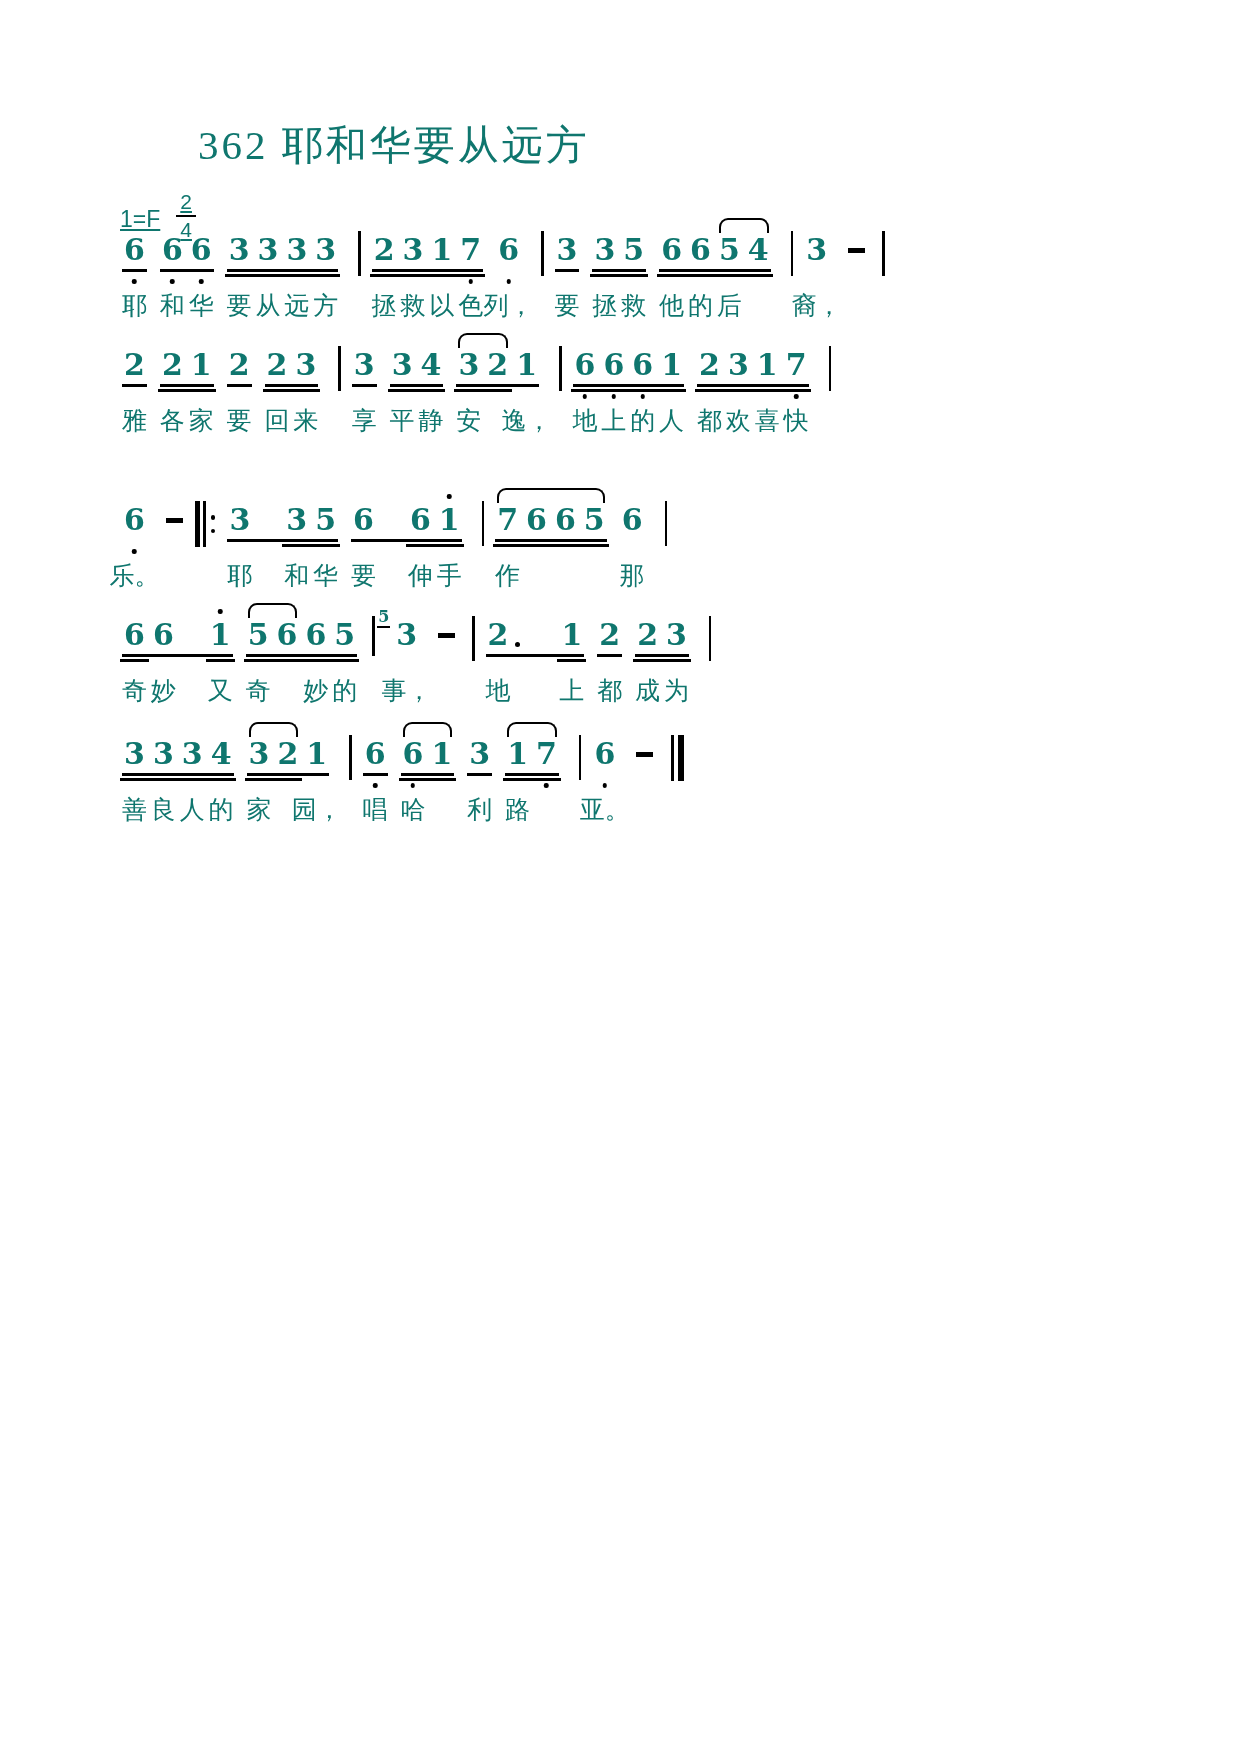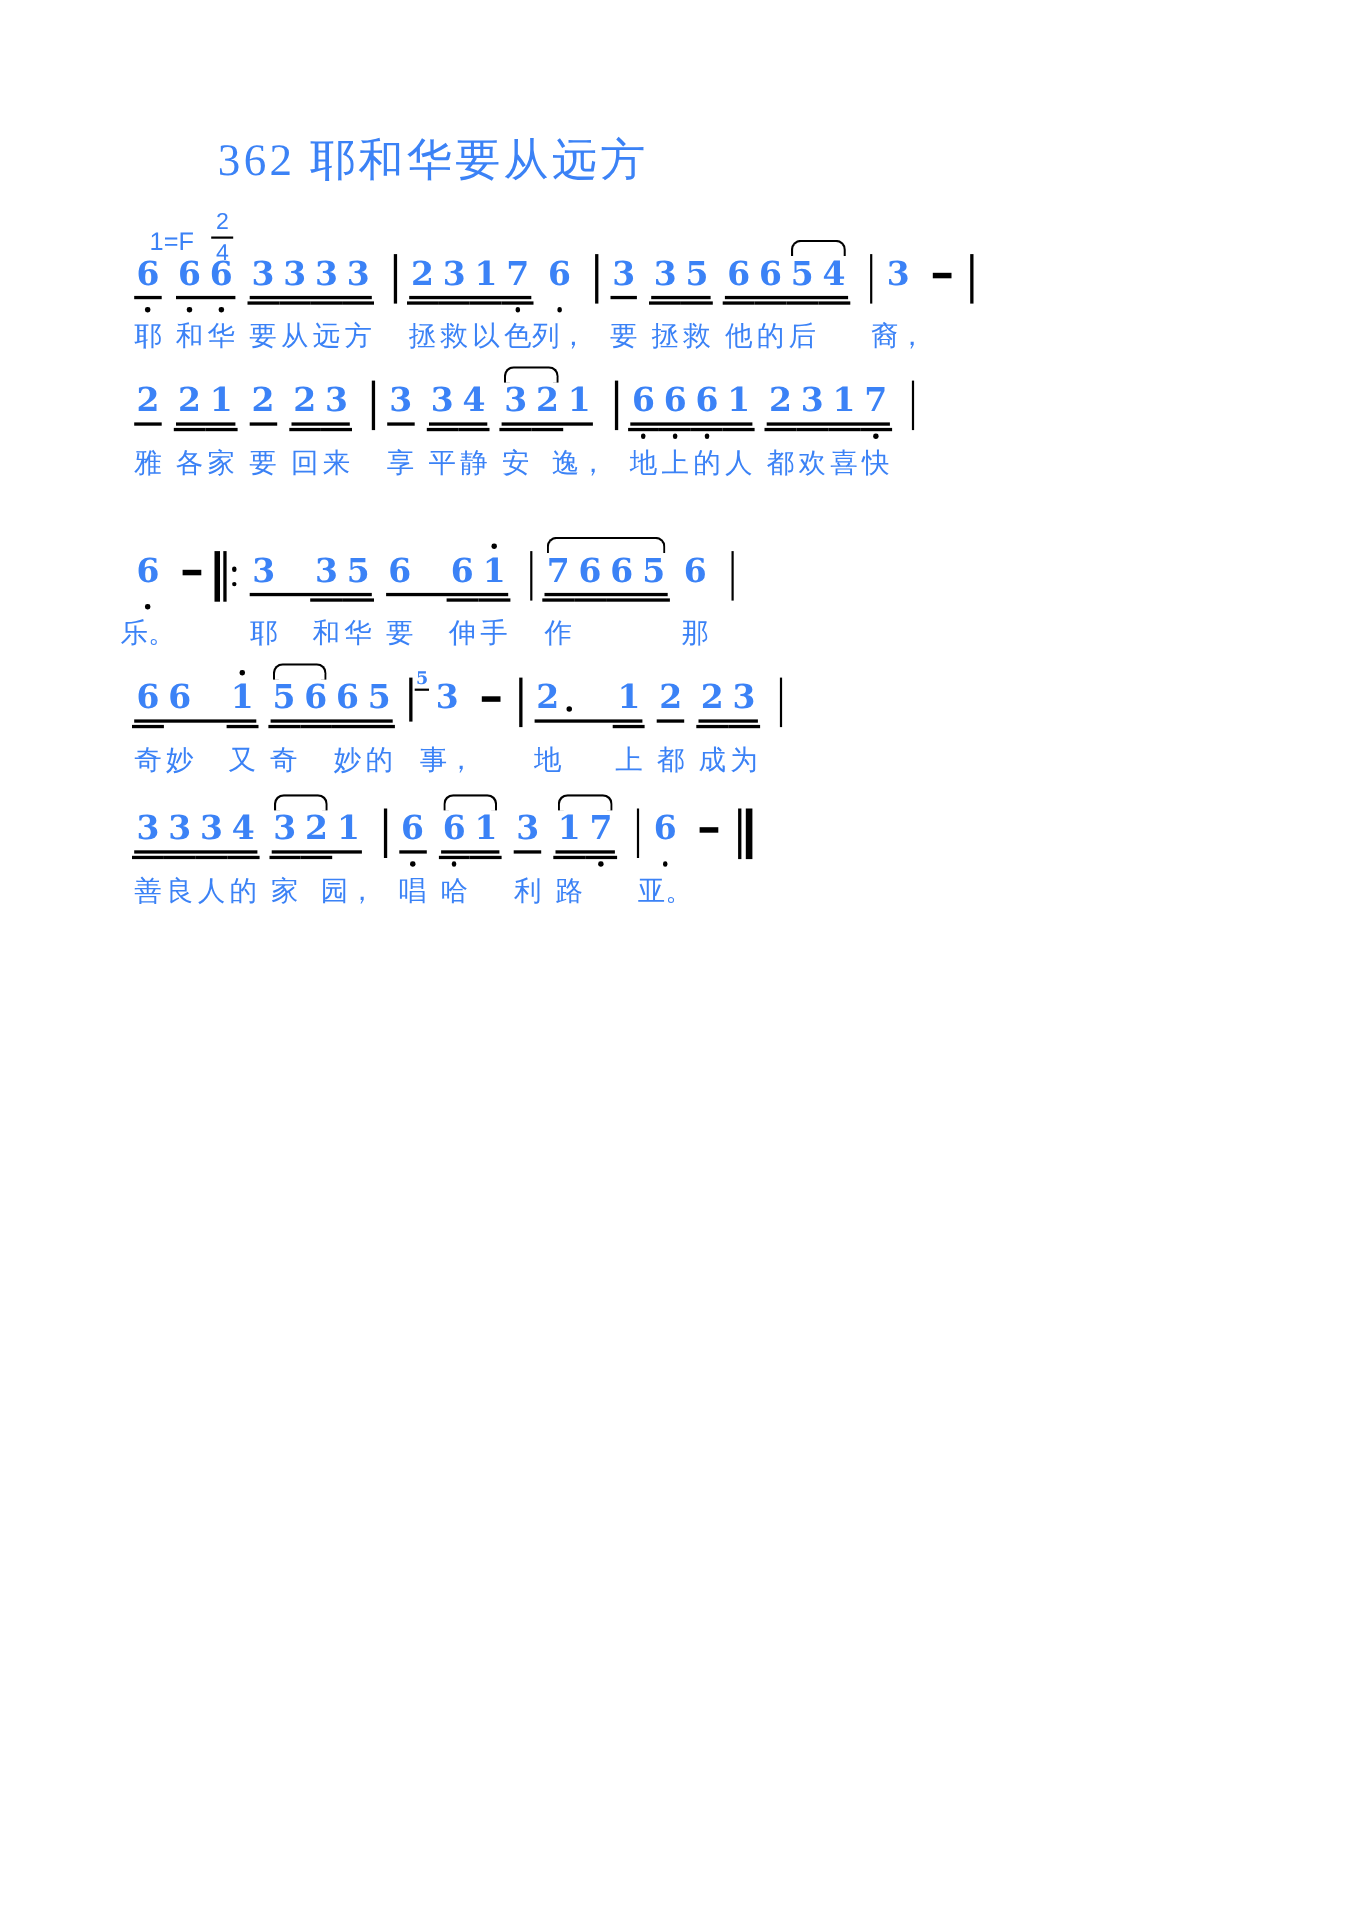--- a/index.html
+++ b/index.html
@@ -2,33 +2,34 @@
 <html><head>
 <meta charset="utf-8">
 <style>
   html,body { margin:0; padding:0; background:#e8e8e8; }
   #page {
     position:relative;
     width:1240px; height:1754px;
     margin:0 auto;
     background:#ffffff;
     font-family:"Liberation Serif","DejaVu Serif",serif;
-    color:#3b82f6;
+    color:#0f766e;
     overflow:hidden;
   }
   .title {
     position:absolute; left:198px; top:118px;
     font-size:41px; letter-spacing:3px;
     font-family:"Liberation Serif","DejaVu Serif",serif;
     white-space:nowrap;
   }
   .keysig {
-    position:absolute; left:136px; top:190px;
+    position:absolute; left:120px; top:190px;
     display:flex; align-items:flex-start; gap:16px;
     font-family:"Liberation Sans","DejaVu Sans",sans-serif;
+    text-decoration:underline;
   }
   .keytext { font-size:23px; margin-top:16px; }
   .meter { display:inline-block; text-align:center; font-size:21px; line-height:24px; }
   .meter .mnum { display:block; border-bottom:2px solid #000; padding:0 4px 1px; }
   .meter .mden { display:block; padding-top:1px; }
 
   .line { position:absolute; left:120px; white-space:nowrap; height:92px; }
 
   .grp { display:inline-block; position:relative; vertical-align:top; margin-right:9px; }
   .grp.hasbase::after {

